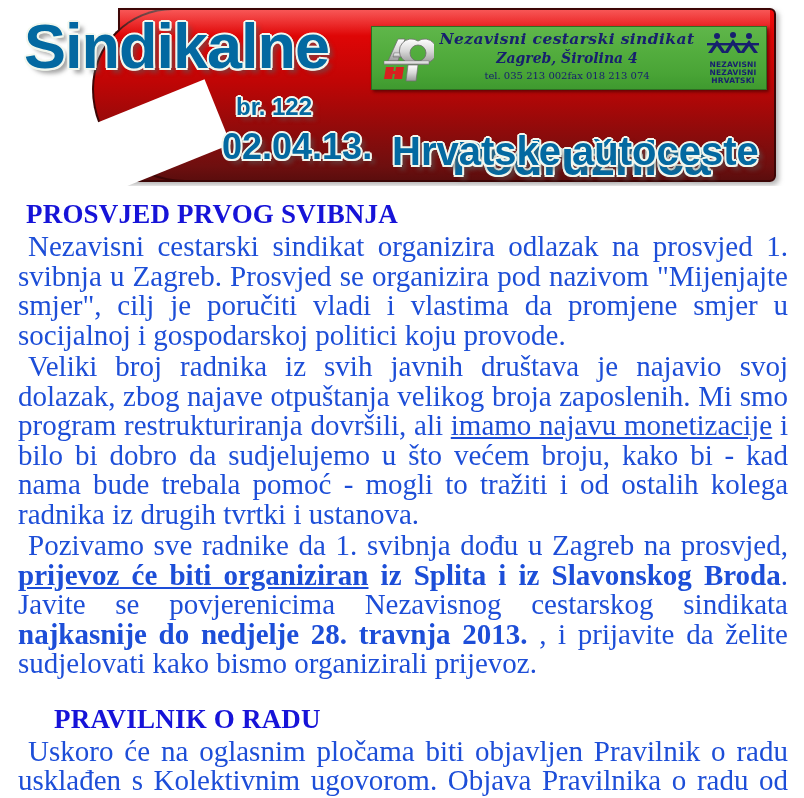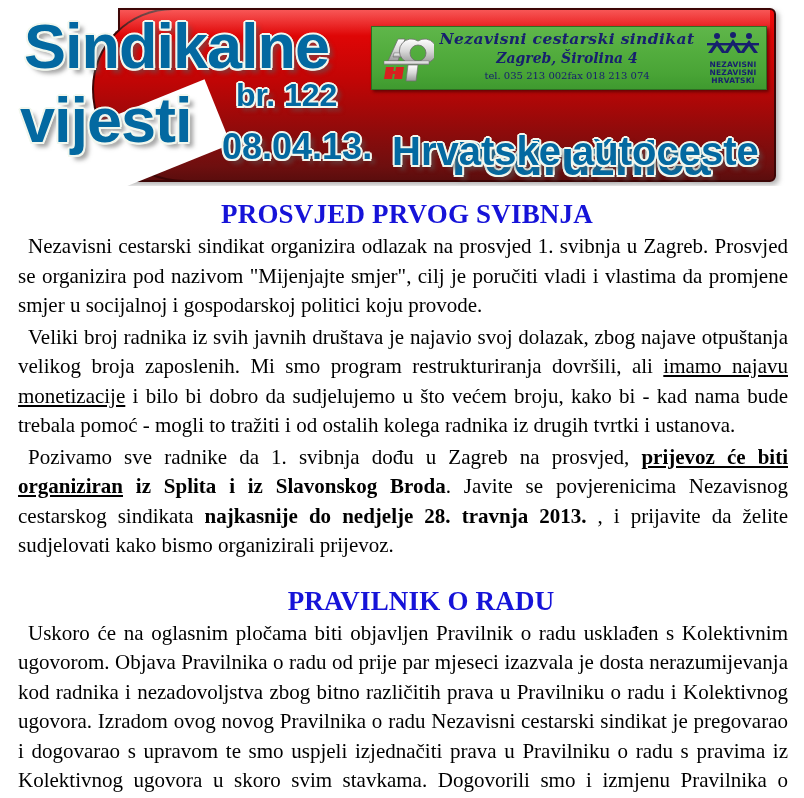--- a/index.html
+++ b/index.html
@@ -109,22 +109,22 @@
     line-height: 64px;
   }
   .ttl-vijesti {
     left: 20px;
     top: 88px;
     font-size: 63px;
     line-height: 64px;
   }
   .ttl-br {
     left: 236px;
-    top: 76px;
-    font-size: 32px;
+    top: 88px;
+    font-size: 24px;
     line-height: 38px;
     letter-spacing: 0px;
   }
   .ttl-date {
     left: 222px;
     top: 128px;
     font-size: 36px;
     line-height: 38px;
     letter-spacing: 0px;
   }
@@ -223,32 +223,31 @@
     padding: 0 16px 0 18px;
   }
   h2.section-head {
     margin: 12px 0 0 8px;
     font-family: "Liberation Serif", "DejaVu Serif", serif;
     font-size: 27px;
     font-weight: bold;
     color: #1613d8;
     letter-spacing: 0.2px;
     line-height: 32px;
-    text-align: center;
   }
   h2.section-head.second {
     margin-top: 24px;
     margin-left: 36px;
   }
   p.body {
     margin: 2px 0 0 0;
     font-family: "Liberation Serif", "DejaVu Serif", serif;
-    font-size: 21px;
+    font-size: 29px;
     line-height: 29.5px;
-    color: #000000;
+    color: #1d4ed8;
     text-align: justify;
     text-indent: 10px;
     hyphens: none;
   }
   .u  { text-decoration: underline; }
   .b  { font-weight: bold; }
   .bu { font-weight: bold; text-decoration: underline; }
 </style>
 </head>
 <body>
@@ -302,23 +301,22 @@
           <rect x="3" y="12" width="52" height="2.4"></rect>
         </g>
       </svg>
       <div class="nhs-word">NEZAVISNI</div>
       <div class="nhs-word">NEZAVISNI</div>
       <div class="nhs-word">HRVATSKI</div>
     </div>
   </div>
 
   <div class="ttl ttl-sindikalne">Sindikalne</div>
-  <div class="ttl ttl-vijesti">vijesti</div>
   <div class="ttl ttl-br">br. 122</div>
-  <div class="ttl ttl-date">08.04.13.</div>
+  <div class="ttl ttl-date">02.04.13.</div>
   <div class="ttl ttl-poduznica">Podružnica</div>
   <div class="ttl ttl-hac">Hrvatske autoceste</div>
 </div>
 
 <div class="article">
 
   <h2 class="section-head">PROSVJED PRVOG SVIBNJA</h2>
 
   <p class="body">
     <span>Nezavisni cestarski sindikat organizira odlazak na prosvjed 1. svibnja u Zagreb. Prosvjed se organizira pod nazivom "Mijenjajte smjer", cilj je poručiti vladi i vlastima da promjene smjer u socijalnoj i gospodarskoj politici koju provode.</span>

